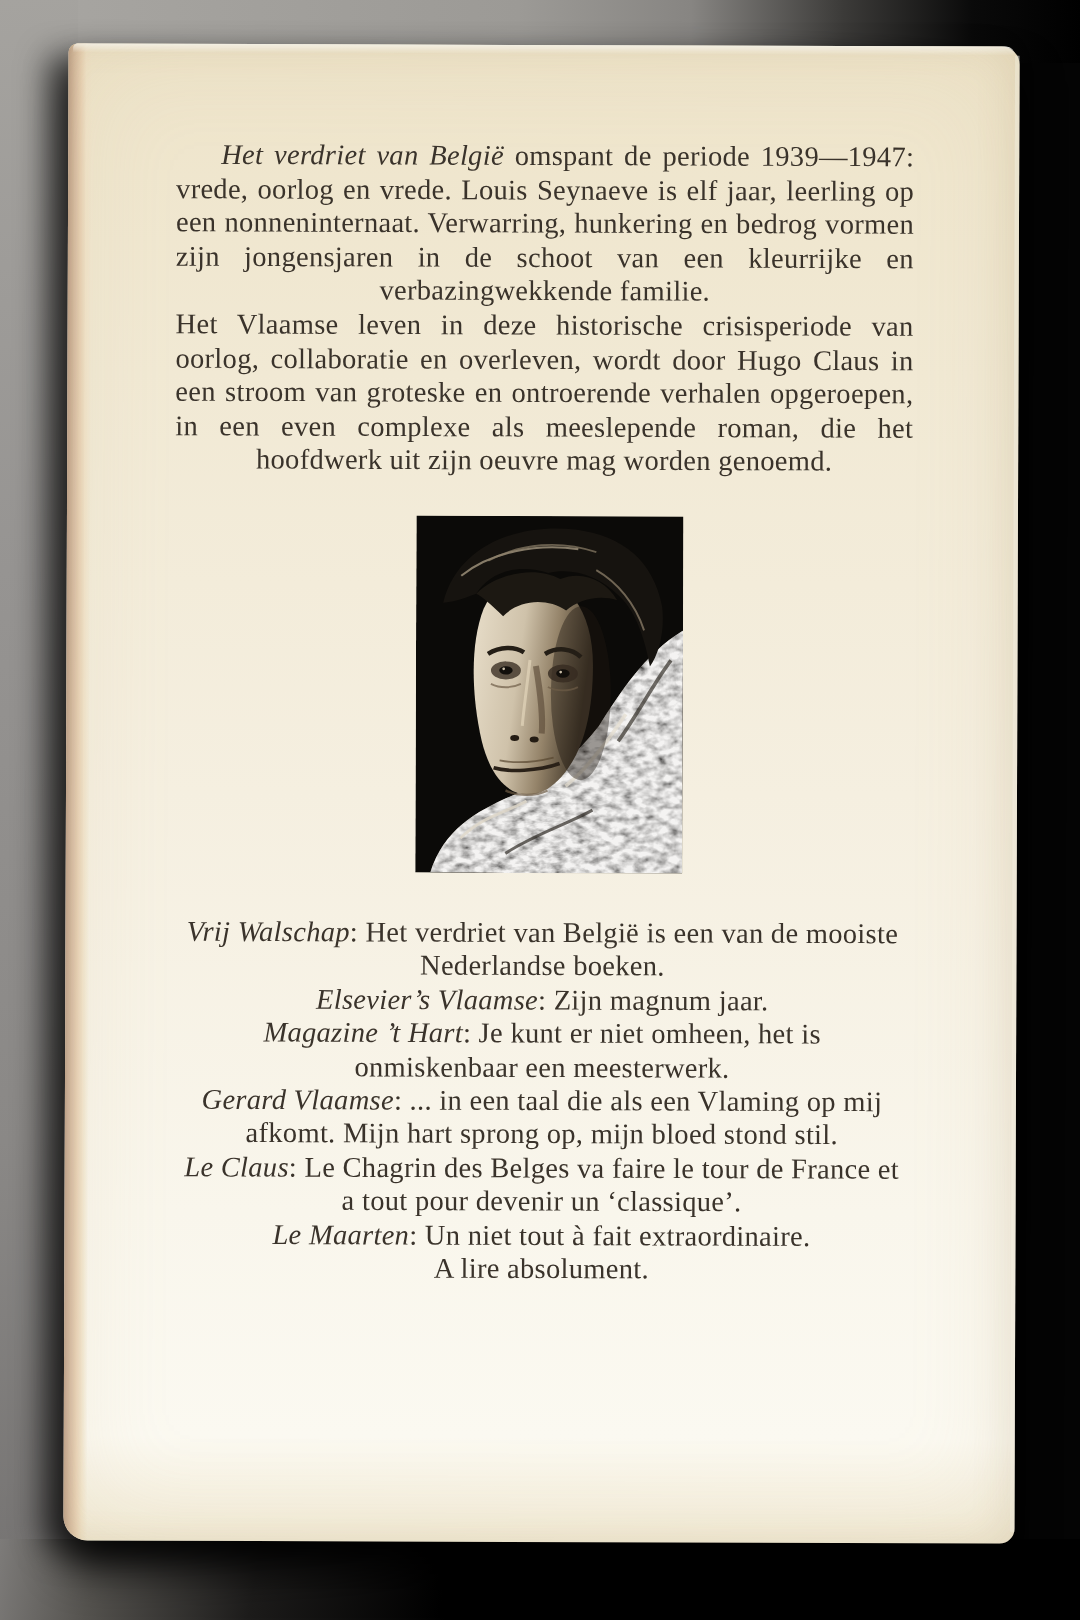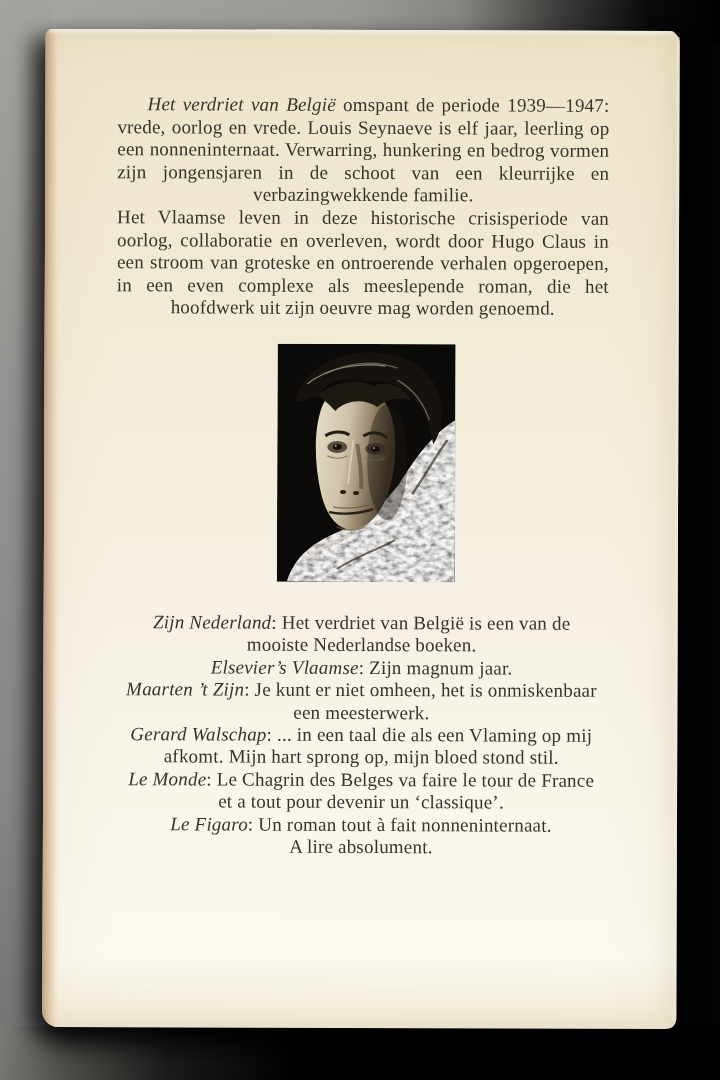--- a/index.html
+++ b/index.html
@@ -139,23 +139,23 @@
         <path d="M76,96 C74,114 72,128 71,140" stroke="#eadcc2" stroke-width="2" fill="none" opacity="0.6"></path>
         <ellipse cx="66" cy="148" rx="3" ry="2" fill="#241c13"></ellipse>
         <ellipse cx="79" cy="149" rx="3" ry="2" fill="#241c13"></ellipse>
         <path d="M52,168 C62,171 82,170 96,165" stroke="#2a2118" stroke-width="2.4" fill="none"></path>
         <path d="M56,163 C66,165 80,164 92,161" stroke="#57462f" stroke-width="1.2" fill="none" opacity="0.7"></path>
         <path d="M60,183 C68,187 80,187 88,183" stroke="#6b5942" stroke-width="1.5" fill="none" opacity="0.7"></path>
       </svg>
     </div>
 
     <div class="quotes">
-      <p><i>Zijn Nederland</i><span>: </span><span>Het verdriet van België is een van de mooiste Nederlandse boeken.</span></p>
+      <p><i>Vrij Walschap</i><span>: </span><span>Het verdriet van België is een van de mooiste Nederlandse boeken.</span></p>
       <p><i>Elsevier’s Vlaamse</i><span>: </span><span>Zijn magnum jaar.</span></p>
-      <p><i>Maarten ’t Zijn</i><span>: </span><span>Je kunt er niet omheen, het is onmiskenbaar een meesterwerk.</span></p>
-      <p><i>Gerard Walschap</i><span>: </span><span>... in een taal die als een Vlaming op mij afkomt. Mijn hart sprong op, mijn bloed stond stil.</span></p>
-      <p><i>Le Monde</i><span>: </span><span>Le Chagrin des Belges va faire le tour de France et a tout pour devenir un ‘classique’.</span></p>
-      <p><i>Le Figaro</i><span>: </span><span>Un roman tout à fait nonneninternaat.</span><span class="second-line">A lire absolument.</span></p>
+      <p><i>Magazine ’t Hart</i><span>: </span><span>Je kunt er niet omheen, het is onmiskenbaar een meesterwerk.</span></p>
+      <p><i>Gerard Vlaamse</i><span>: </span><span>... in een taal die als een Vlaming op mij afkomt. Mijn hart sprong op, mijn bloed stond stil.</span></p>
+      <p><i>Le Claus</i><span>: </span><span>Le Chagrin des Belges va faire le tour de France et a tout pour devenir un ‘classique’.</span></p>
+      <p><i>Le Maarten</i><span>: </span><span>Un niet tout à fait extraordinaire.</span><span class="second-line">A lire absolument.</span></p>
     </div>
 
     <div class="cover-vignette"></div>
   </div>
 </div>
 
 </body></html>

